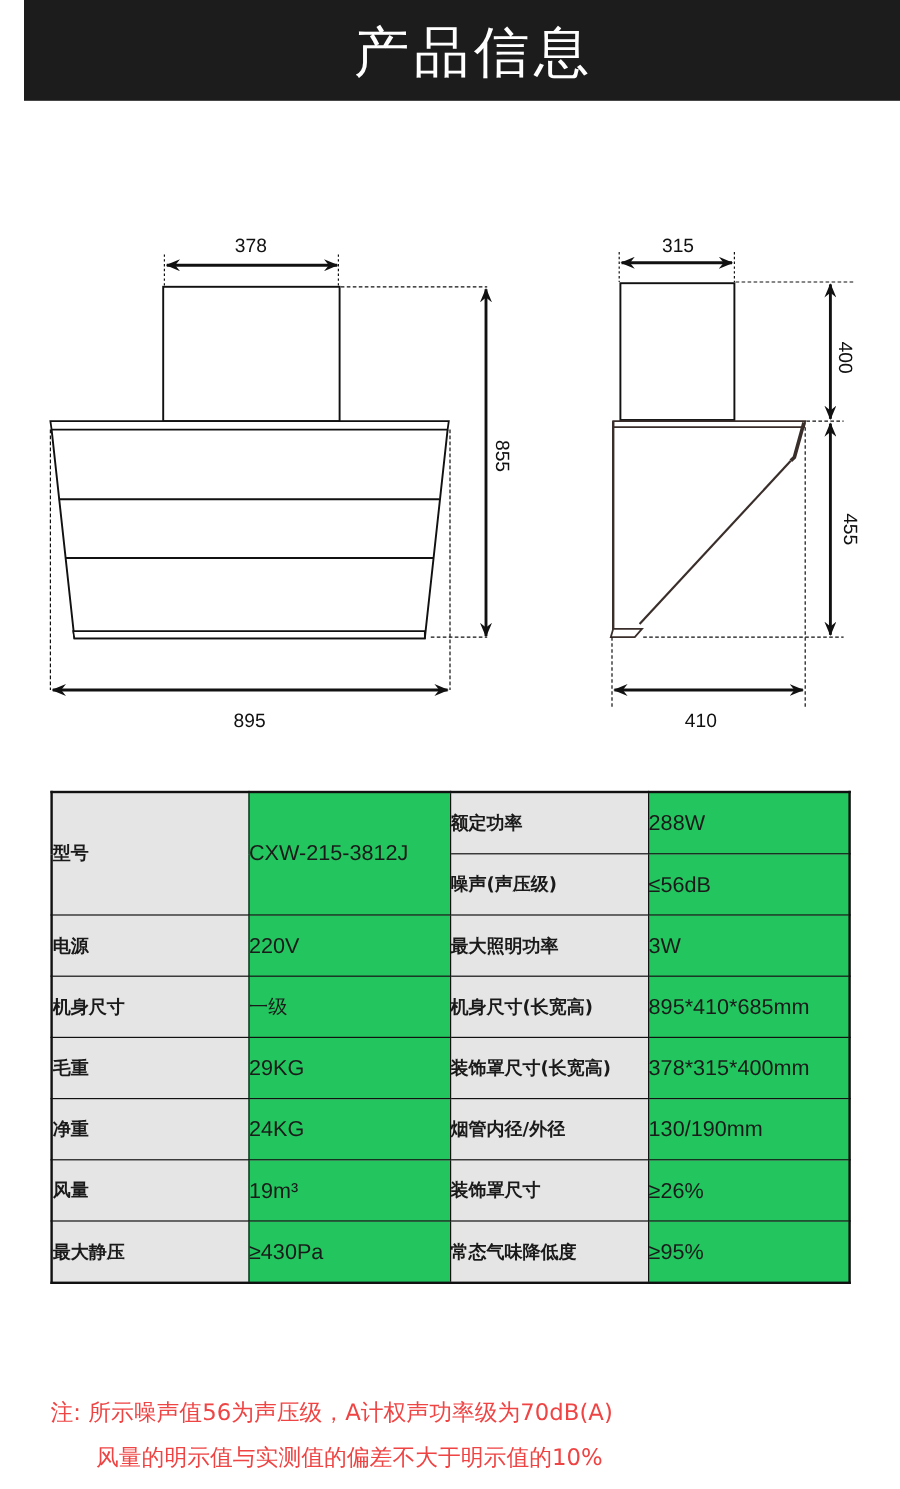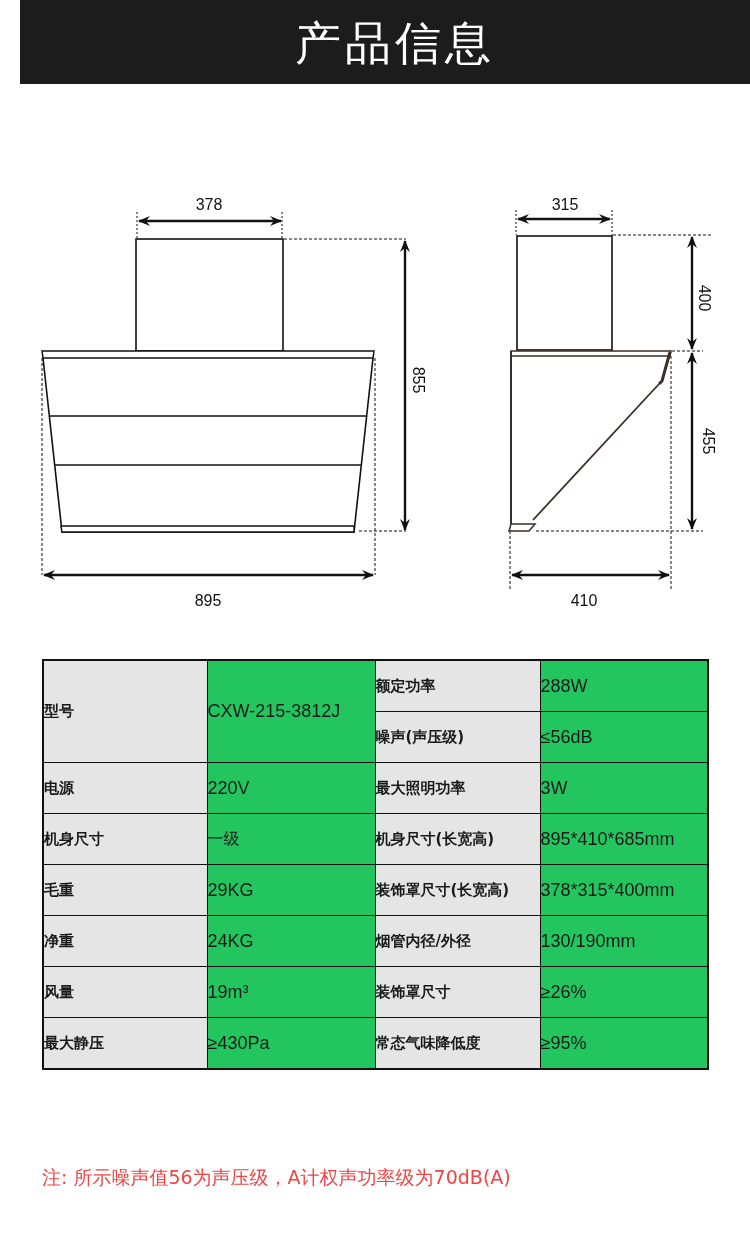--- a/index.html
+++ b/index.html
@@ -139,13 +139,14 @@
     <td class="k">最大静压</td>
     <td class="v">≥430Pa</td>
     <td class="k">常态气味降低度</td>
     <td class="v">≥95%</td>
   </tr>
 </tbody>
   </table>
 
 <div class="notes">
   <div>注: 所示噪声值56为声压级，A计权声功率级为70dB(A)</div>
+  <div class="line2">风量的明示值与实测值的偏差不大于明示值的10%</div>
 </div>
 
 </body></html>

